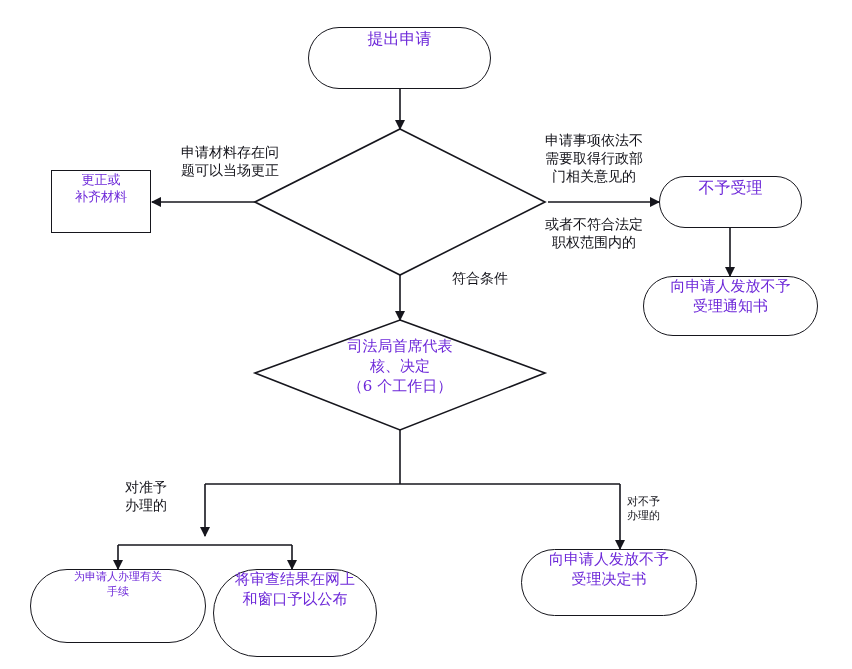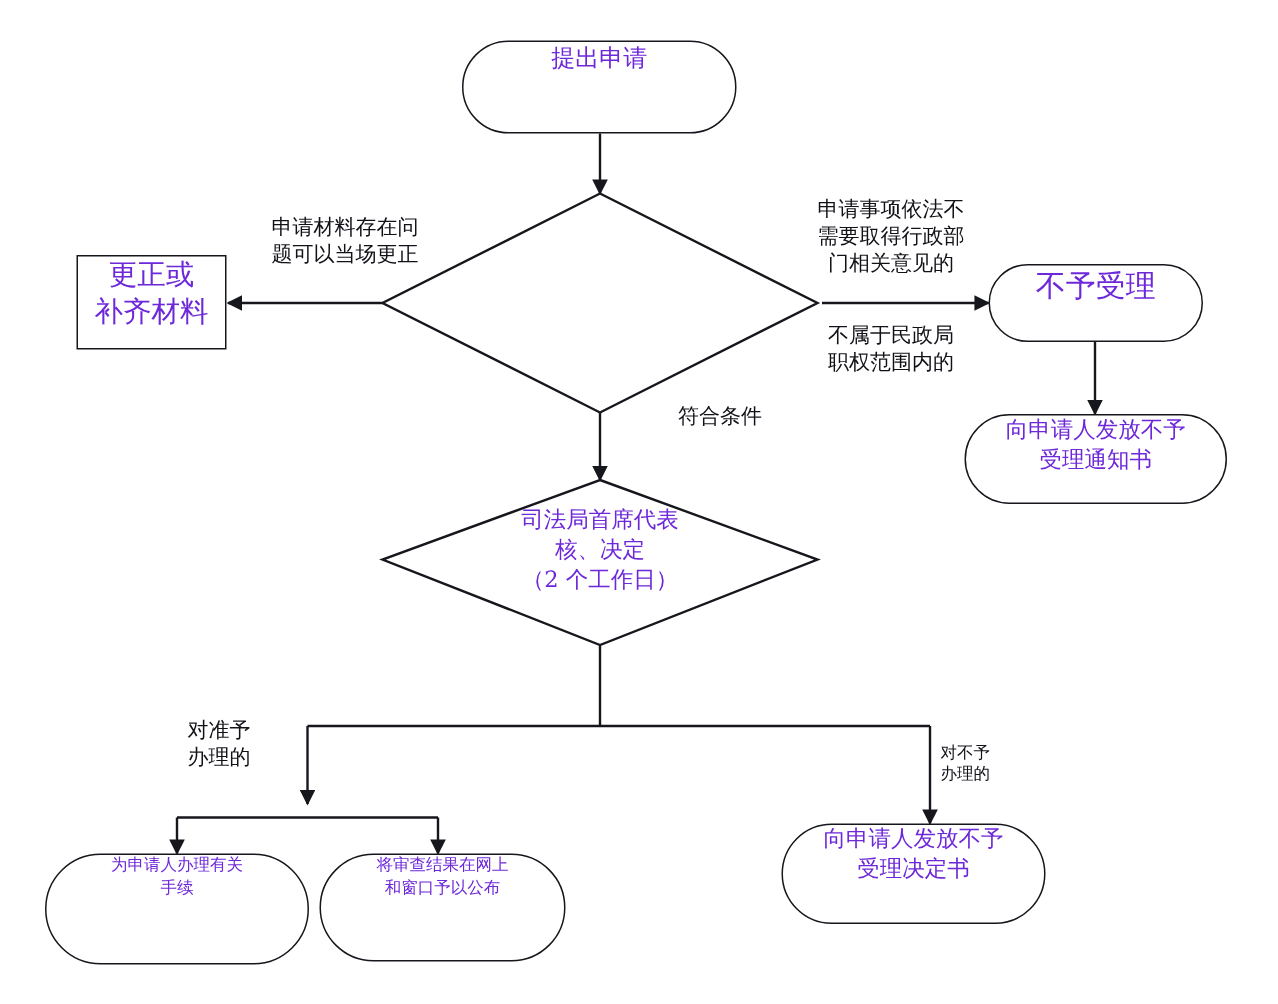--- a/index.html
+++ b/index.html
@@ -98,65 +98,65 @@
 
     <line x1="118" y1="545" x2="292" y2="545" stroke="#16161d" stroke-width="1.6"></line>
     <line x1="118" y1="545" x2="118" y2="569" stroke="#16161d" stroke-width="1.6" marker-end="url(#arrow)"></line>
     <line x1="292" y1="545" x2="292" y2="569" stroke="#16161d" stroke-width="1.6" marker-end="url(#arrow)"></line>
   </svg>
 
   <div class="node node-terminator" style="left:308px; top:27px; width:183px; height:62px; font-size:16px;">
     <span>提出申请</span>
   </div>
 
-  <div class="node node-rect" style="left:51px; top:170px; width:100px; height:63px; font-size:19px;">
+  <div class="node node-rect" style="left:51px; top:170px; width:100px; height:63px; font-size:13px;">
     <span>更正或
 补齐材料</span>
   </div>
 
 
-  <div class="node node-terminator" style="left:659px; top:176px; width:143px; height:52px; font-size:20px;">
+  <div class="node node-terminator" style="left:659px; top:176px; width:143px; height:52px; font-size:16px;">
     <span>不予受理</span>
   </div>
 
   <div class="node node-terminator" style="left:643px; top:276px; width:175px; height:60px; font-size:15px;">
     <span>向申请人发放不予
 受理通知书</span>
   </div>
 
   <div class="node node-diamond" style="left:300px; top:337px; width:200px; height:75px; font-size:15px;">
     <span>司法局首席代表
 核、决定
-（2 个工作日）</span>
+（6 个工作日）</span>
   </div>
 
   <div class="node node-terminator" style="left:30px; top:569px; width:176px; height:74px; font-size:11px;">
     <span>为申请人办理有关
 手续</span>
   </div>
 
-  <div class="node node-terminator" style="left:213px; top:569px; width:164px; height:72px; font-size:11px;">
+  <div class="node node-terminator" style="left:213px; top:569px; width:164px; height:88px; font-size:15px;">
     <span>将审查结果在网上
 和窗口予以公布</span>
   </div>
 
   <div class="node node-terminator" style="left:521px; top:549px; width:176px; height:67px; font-size:15px;">
     <span>向申请人发放不予
 受理决定书</span>
   </div>
 
   <div class="edge-label" style="left:165px; top:143px; width:130px; font-size:14px;">申请材料存在问
 题可以当场更正</div>
 
 
   <div class="edge-label" style="left:528px; top:131px; width:132px; font-size:14px;">申请事项依法不
 需要取得行政部
 门相关意见的</div>
 
-  <div class="edge-label" style="left:530px; top:215px; width:128px; font-size:14px;">不属于民政局
+  <div class="edge-label" style="left:530px; top:215px; width:128px; font-size:14px;">或者不符合法定
 职权范围内的</div>
 
   <div class="edge-label serif" style="left:408px; top:269px; width:100px; font-size:14px; text-align:right;">符合条件</div>
 
   <div class="edge-label" style="left:110px; top:478px; width:72px; font-size:14px;">对准予
 办理的</div>
 
   <div class="edge-label" style="left:627px; top:495px; width:72px; font-size:11px; text-align:left;">对不予
 办理的</div>
 

